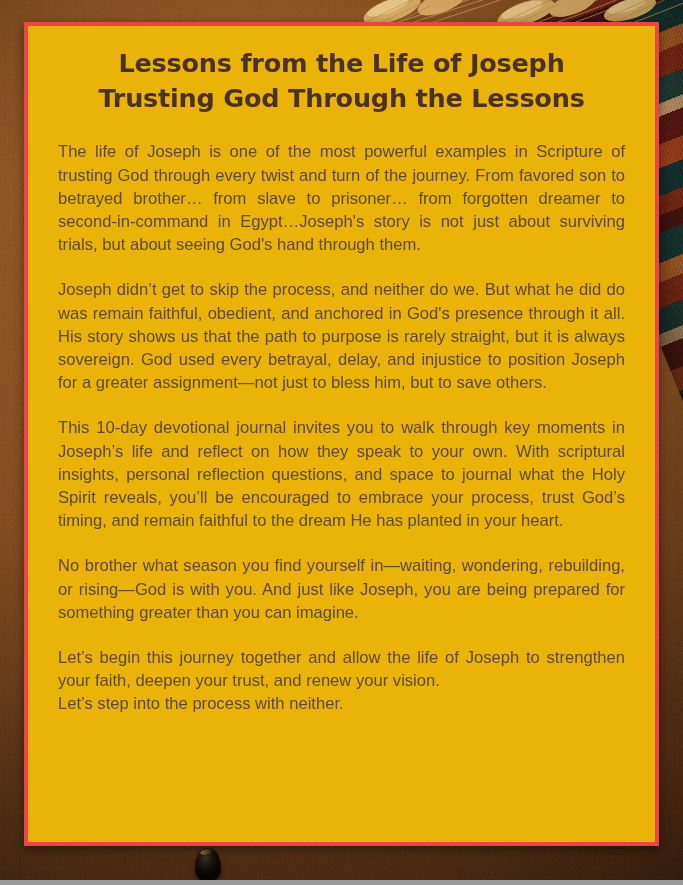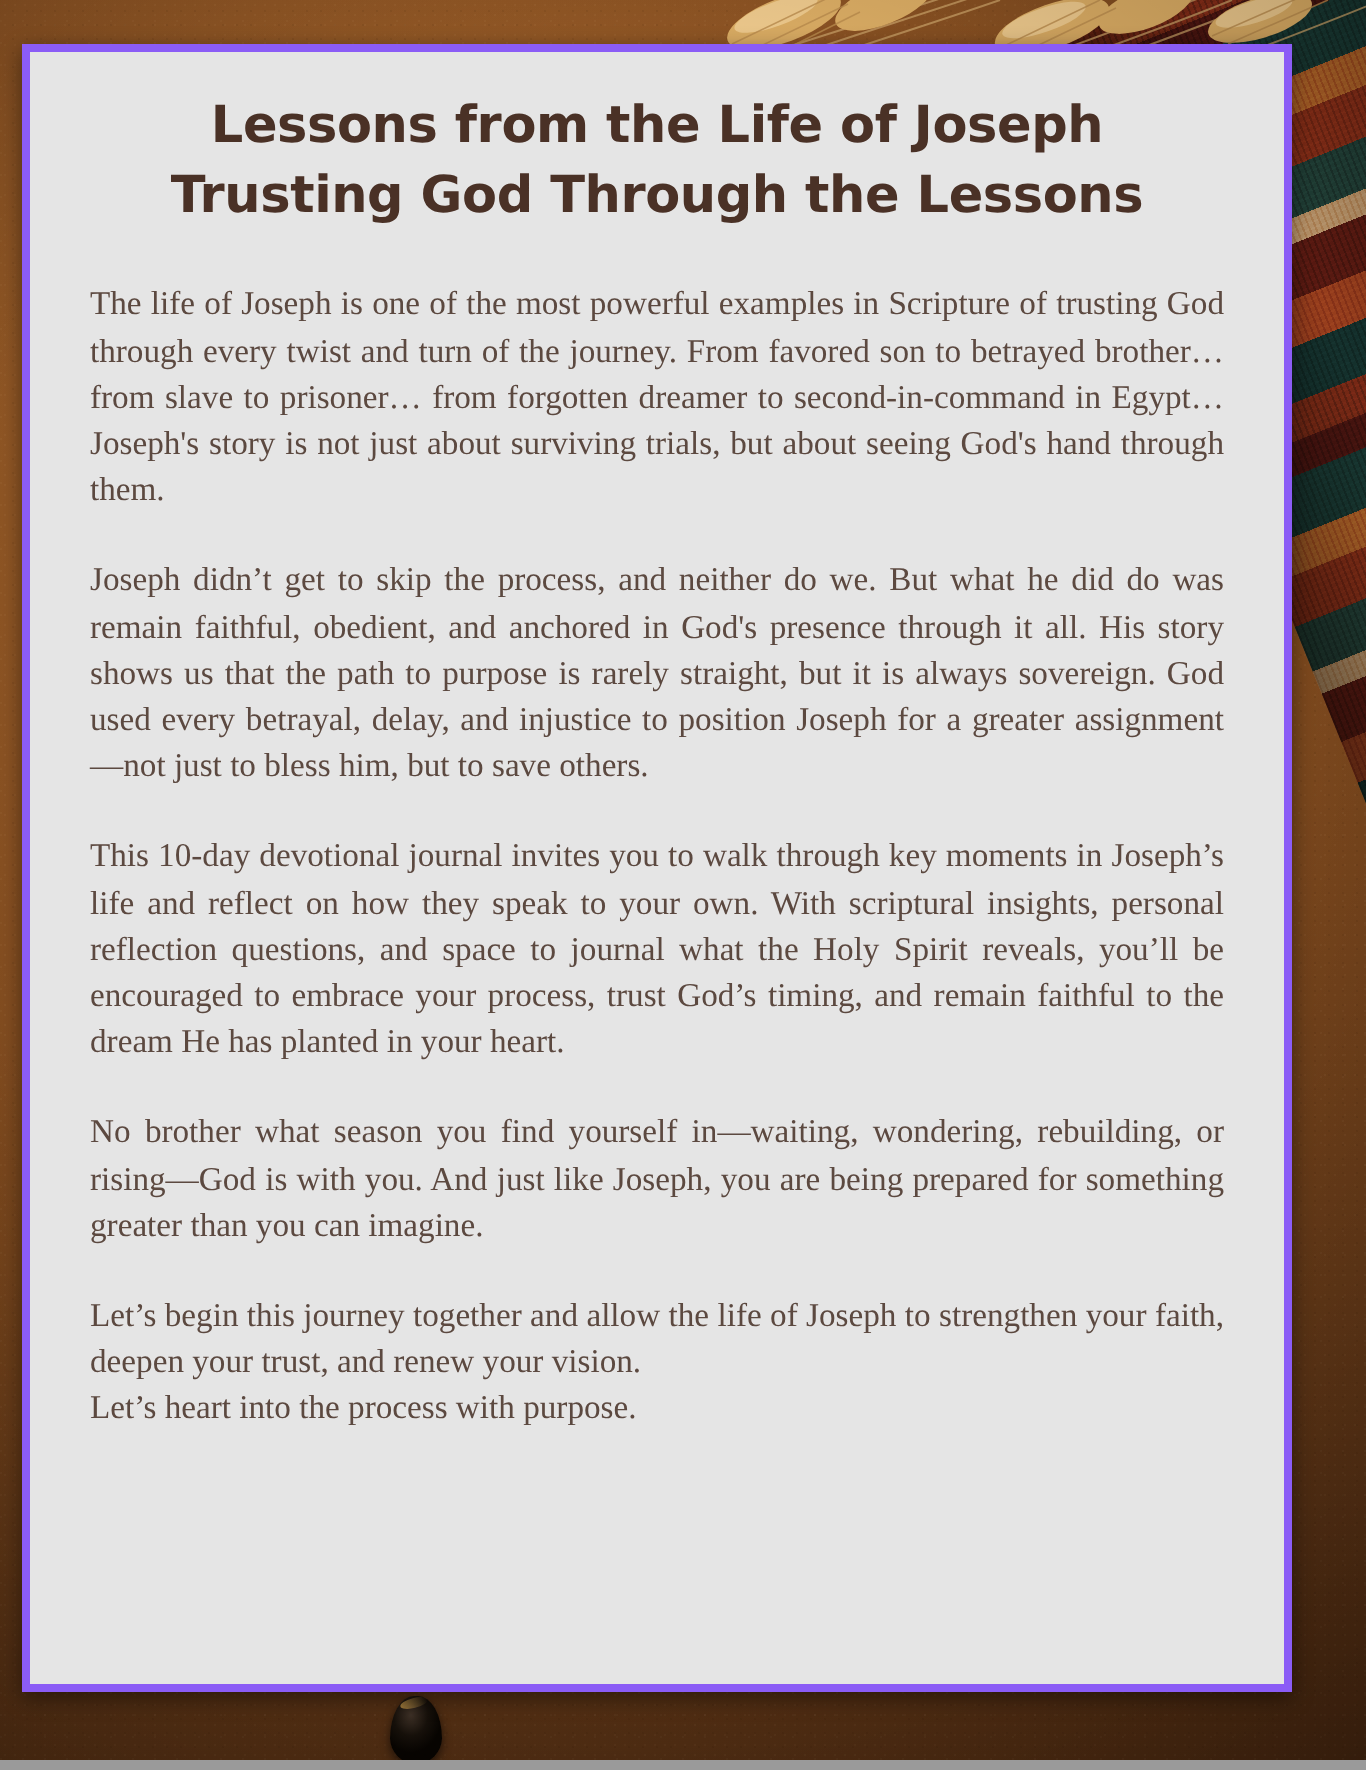--- a/index.html
+++ b/index.html
@@ -135,27 +135,27 @@
     left: 0;
     bottom: 0;
     width: 683px;
     height: 5px;
     background: #9a9a9a;
   }
 
   
   .card {
     position: absolute;
-    left: 11px;
+    left: 24px;
     top: 22px;
     width: 635px;
     height: 824px;
     box-sizing: border-box;
-    background: #e5e5e5;
-    border: 4px solid #8b5cf6;
+    background: #eab308;
+    border: 4px solid #ef4444;
     box-shadow: 0 3px 10px rgba(0,0,0,.45);
     overflow: hidden;
   }
   .card-inner {
     padding: 20px 28px 0 28px;
   }
 
   
   .title {
     margin: 0;
@@ -171,21 +171,21 @@
   .title-line { display: block; }
 
   
   .body-copy {
     margin-top: 24px;
     padding: 0 2px;
   }
   .para {
     margin: 0 0 22px 0;
     color: #5c4940;
-    font-family: Liberation Serif, serif;
+    font-family: Liberation Sans, sans-serif;
     font-size: 16.6px;
     line-height: 23.2px;
     text-align: justify;
     text-justify: inter-word;
     hyphens: none;
   }
   .para.last-group { margin-bottom: 1px; }
   .para .nowrap-line {
     display: block;
     text-align: left;
@@ -250,21 +250,21 @@
         <span class="title-line">Trusting God Through the Lessons</span>
       </h1>
 
       <div class="body-copy">
         <p class="para">The life of Joseph is one of the most powerful examples in Scripture of trusting God through every twist and turn of the journey. From favored son to betrayed brother… from slave to prisoner… from forgotten dreamer to second-in-command in Egypt…Joseph's story is not just about surviving trials, but about seeing God's hand through them.</p>
         <p class="para">Joseph didn’t get to skip the process, and neither do we. But what he did do was remain faithful, obedient, and anchored in God's presence through it all. His story shows us that the path to purpose is rarely straight, but it is always sovereign. God used every betrayal, delay, and injustice to position Joseph for a greater assignment—not just to bless him, but to save others.</p>
         <p class="para">This 10-day devotional journal invites you to walk through key moments in Joseph’s life and reflect on how they speak to your own. With scriptural insights, personal reflection questions, and space to journal what the Holy Spirit reveals, you’ll be encouraged to embrace your process, trust God’s timing, and remain faithful to the dream He has planted in your heart.</p>
         <p class="para">No brother what season you find yourself in—waiting, wondering, rebuilding, or rising—God is with you. And just like Joseph, you are being prepared for something greater than you can imagine.</p>
         <p class="para last-group">
           <span class="nowrap-line" style="text-align: justify;">Let’s begin this journey together and allow the life of Joseph to strengthen your faith, deepen your trust, and renew your vision.</span>
-          <span class="nowrap-line" style="text-align: left;">Let’s heart into the process with purpose.</span>
+          <span class="nowrap-line" style="text-align: left;">Let’s step into the process with neither.</span>
         </p>
       </div>
 
     </div>
   </div>
 
   <div class="bottom-strip"></div>
 </div>
 
 </body></html>

